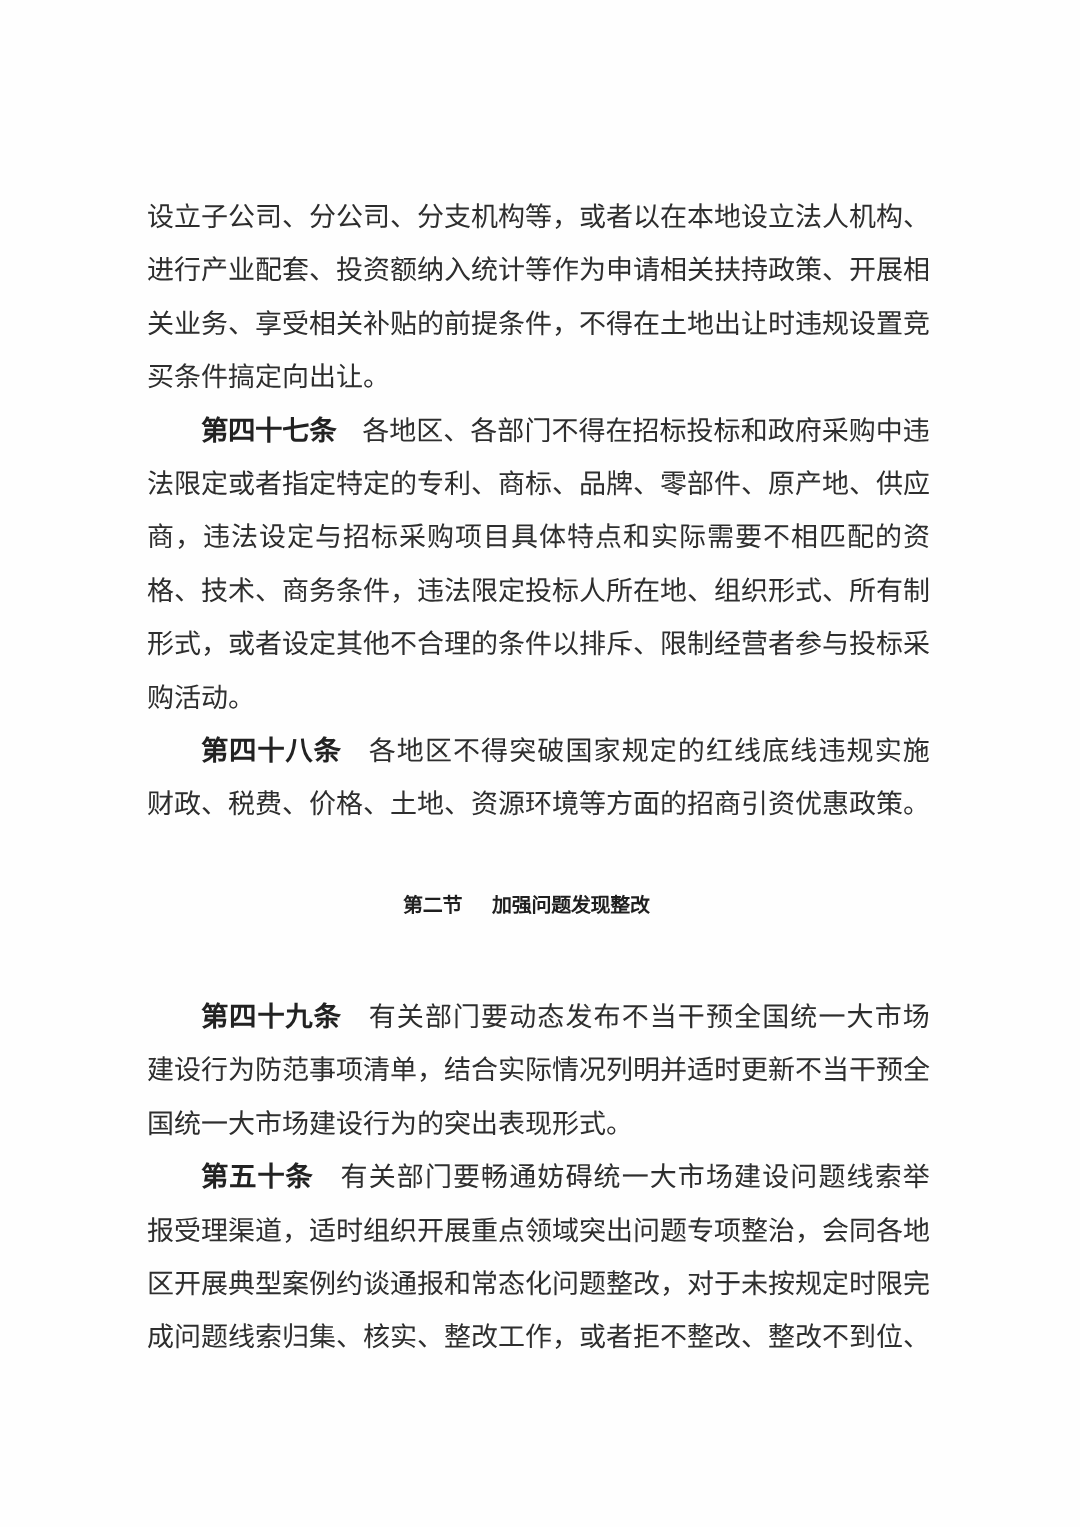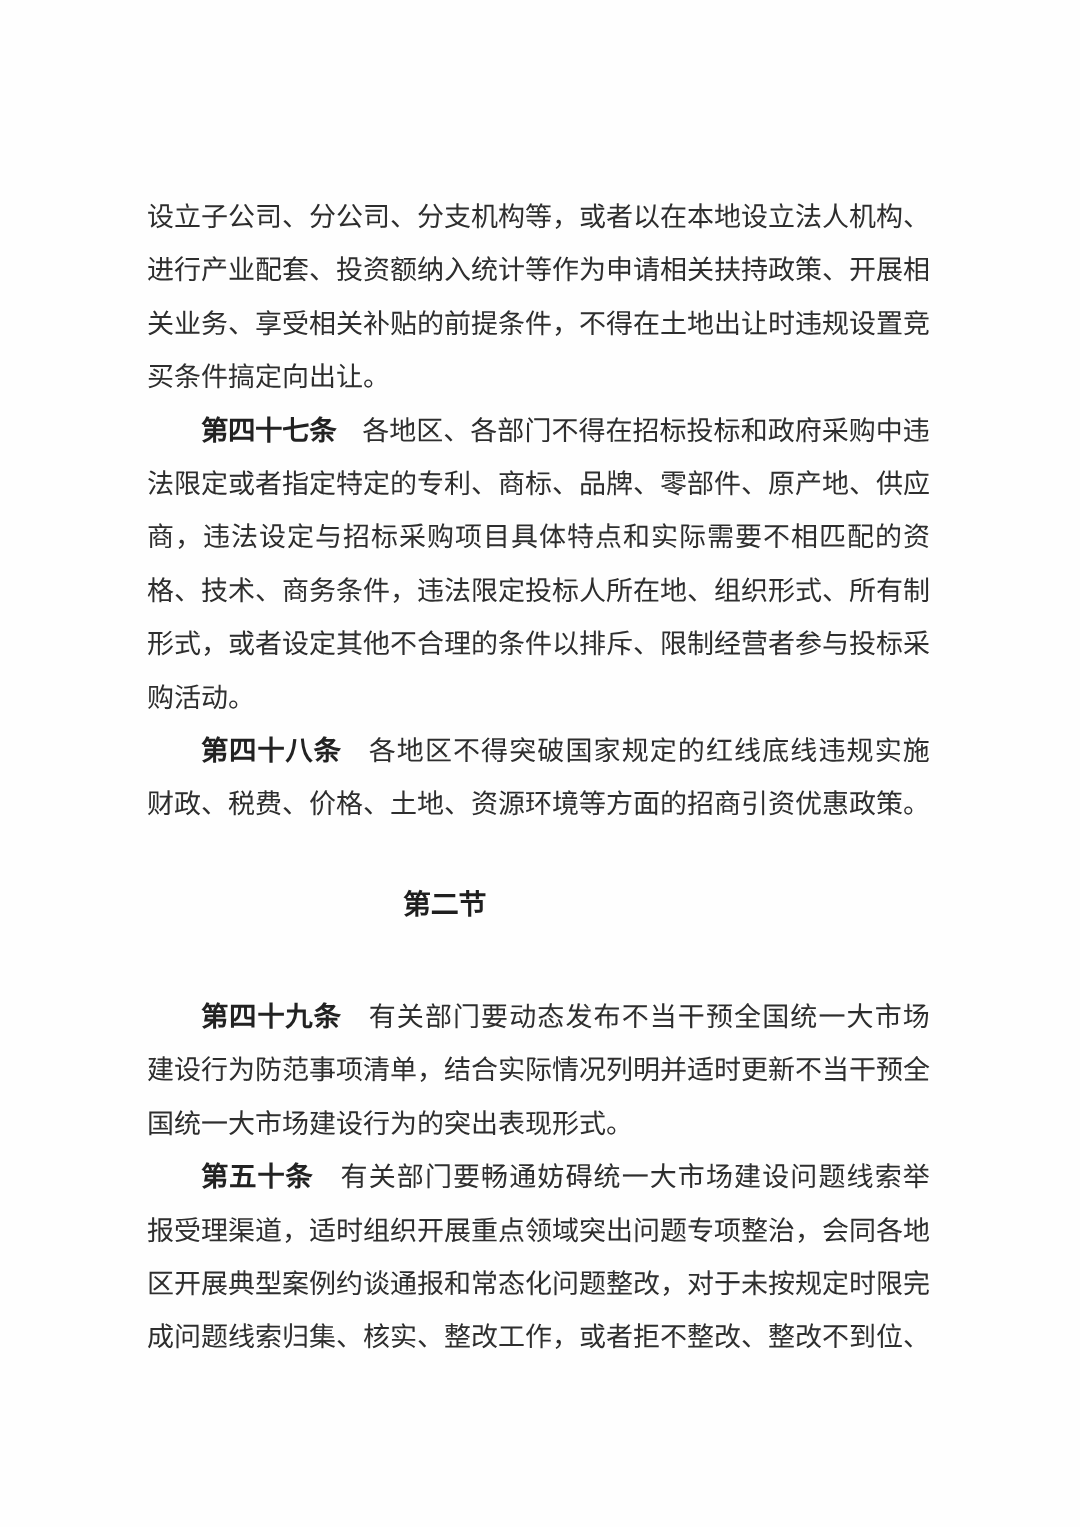--- a/index.html
+++ b/index.html
@@ -53,21 +53,21 @@
     height: 27px;
   }
   .section-heading {
     position: absolute;
     left: 403px;
     top: 889px;
     display: flex;
     align-items: flex-start;
     font-family: "Liberation Sans", sans-serif;
     font-weight: 700;
-    font-size: 28px;
+    font-size: 20px;
     line-height: 32px;
     color: #1f1f1f;
     letter-spacing: -0.3px;
   }
   .heading-gap {
     display: inline-block;
     width: 30px;
   }
 </style>
 </head>
@@ -395,20 +395,21 @@
         <span class="cell">惠</span>
         <span class="cell">政</span>
         <span class="cell">策</span>
         <span class="cell">。</span>
       </div>
     </div>
 
   <div class="section-heading">
     <span>第二节</span>
     <span class="heading-gap"></span>
+    <span>加强问题发现整改</span>
   </div>
 
   <div class="text-block" id="body-block-2">
       <div class="line fill" style="padding-left: 54px;">
         <span class="cell boldnum">第</span>
         <span class="cell boldnum">四</span>
         <span class="cell boldnum">十</span>
         <span class="cell boldnum">九</span>
         <span class="cell boldnum">条</span>
         <span class="gapcell"></span>

